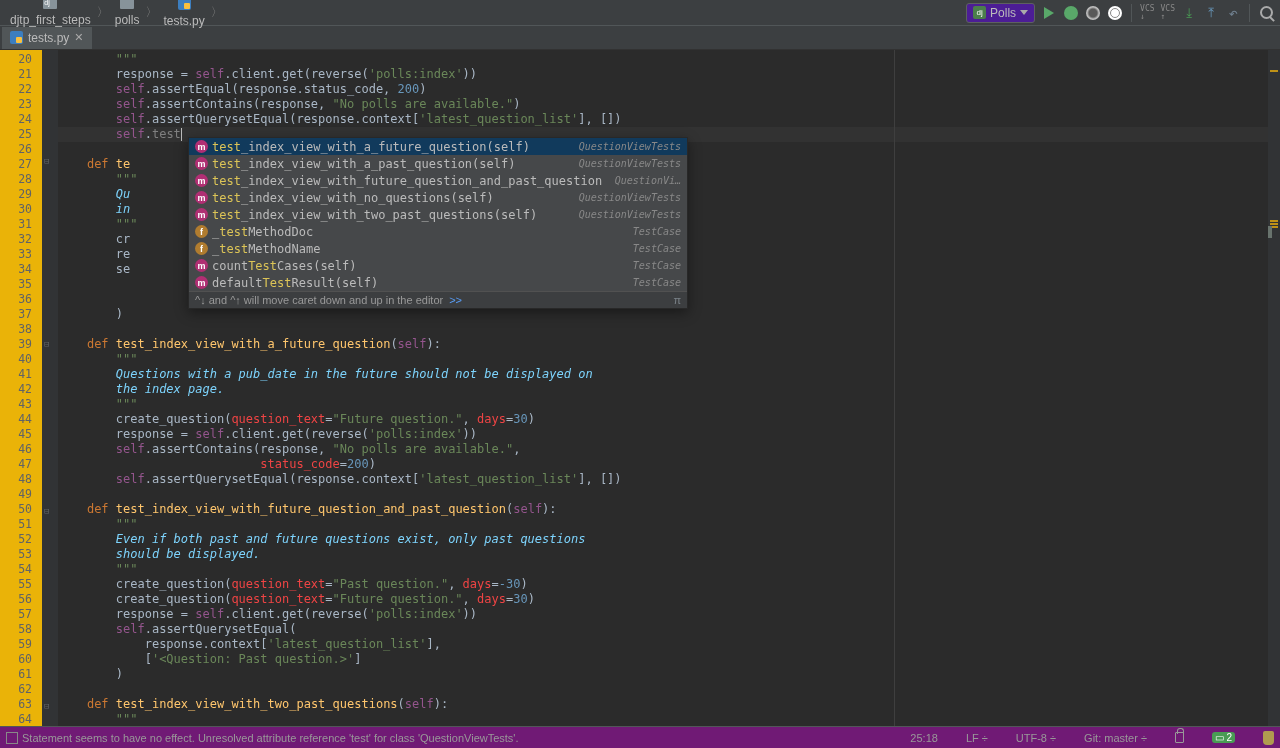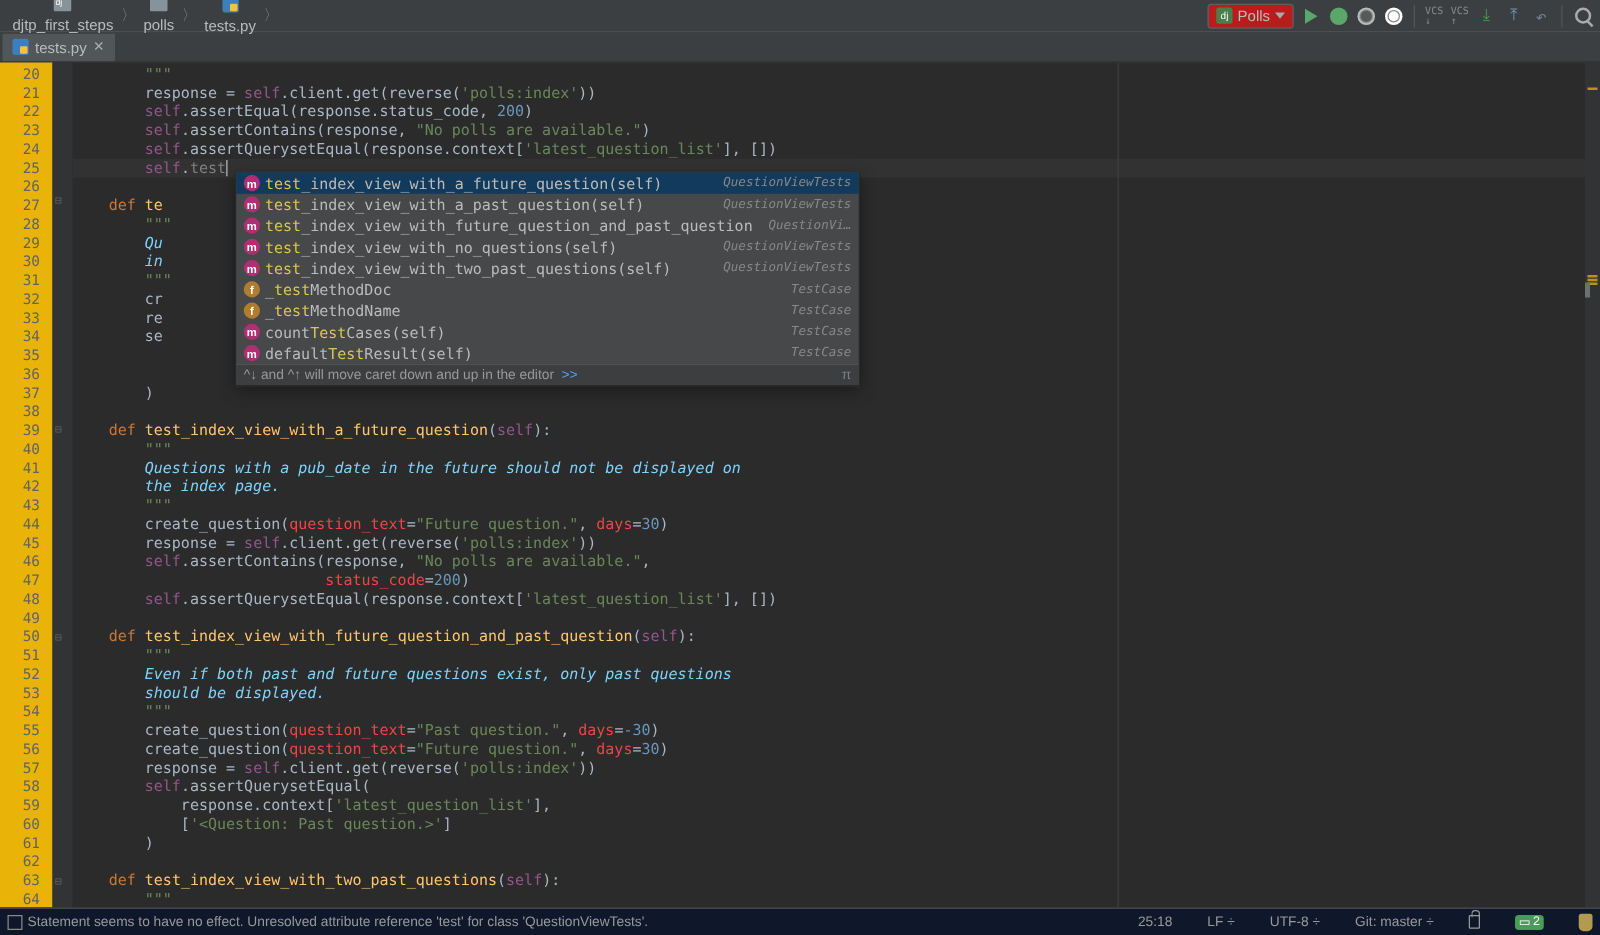--- a/index.html
+++ b/index.html
@@ -23,21 +23,21 @@
 }
 .breadcrumbs { display: flex; align-items: center; font-family: -apple-system, "Segoe UI", sans-serif; font-size: 12px; color: #bbb; }
 .crumb { display: flex; align-items: center; gap: 4px; padding: 0 4px; flex-direction: column; }
 .crumb-sep { color: #808080; padding: 0 2px; }
 .icon-folder { width: 14px; height: 11px; background: #87939a; border-radius: 1px; position: relative; }
 .icon-folder.dj { background: #87939a; }
 .icon-folder.dj::after { content: "dj"; position: absolute; font-size: 7px; color: #fff; top: 1px; left: 1px; }
 .icon-py { width: 13px; height: 13px; background: #3c7ebf; border-radius: 2px; position: relative; }
 .icon-py::after { content: ""; position: absolute; width: 6px; height: 6px; background: #f9c03e; border-radius: 1px; bottom: 1px; right: 1px; }
 .toolbar-right { margin-left: auto; display: flex; align-items: center; gap: 6px; }
-.run-config { background: #b91c1c; border: 1px solid #5e6060; border-radius: 3px; padding: 2px 6px; display: flex; align-items: center; gap: 4px; font-family: sans-serif; font-size: 12px; color: #bbb; }
+.run-config { background: #4c1d95; border: 1px solid #5e6060; border-radius: 3px; padding: 2px 6px; display: flex; align-items: center; gap: 4px; font-family: sans-serif; font-size: 12px; color: #bbb; }
 .icon-dj-small { width: 13px; height: 13px; background: #4b7e4b; border-radius: 2px; display: flex; align-items: center; justify-content: center; font-size: 8px; color: #fff; }
 .tri-down { width: 0; height: 0; border-left: 4px solid transparent; border-right: 4px solid transparent; border-top: 5px solid #aaa; }
 .tb-icon { width: 16px; height: 16px; display: flex; align-items: center; justify-content: center; cursor: pointer; }
 .play-icon { width: 0; height: 0; border-top: 6px solid transparent; border-bottom: 6px solid transparent; border-left: 10px solid #59a869; }
 .bug-icon { width: 14px; height: 14px; background: #59a869; border-radius: 50%; position: relative; }
 .dot-icon { width: 14px; height: 14px; background: radial-gradient(circle,#595959 40%,#bdbdbd 60%); border-radius: 50%; }
 .globe-icon { width: 14px; height: 14px; background: #fff; border-radius: 50%; position: relative; }
 .globe-icon::after { content: ""; position: absolute; inset: 2px; border-radius: 50%; border: 1px solid #888; }
 .vcs-icon { font-size: 8px; color: #888; line-height: 8px; }
 .arrow-down { color: #499c54; font-size: 13px; }
@@ -90,21 +90,21 @@
 .ic-f { background: #b07c2f; }
 .popup-name { color: #bbb; }
 .popup-name b { color: #dcc457; font-weight: normal; }
 .popup-right { margin-left: auto; color: #888; font-style: italic; font-size: 10px; }
 .popup-foot { height: 17px; background: #3c3e40; border-top: 1px solid #515151; display: flex; align-items: center; padding: 0 6px; font-family: sans-serif; font-size: 11px; color: #999; }
 .popup-foot a { color: #589df6; margin-left: 6px; }
 .popup-foot .pi { margin-left: auto; color: #7a8288; }
 
 .statusbar {
   position: absolute; bottom: 0; left: 0; right: 0;
-  height: 22px; background: #0f172a; border-top: 1px solid #515658;
+  height: 22px; background: #701a75; border-top: 1px solid #515658;
   display: flex; align-items: center; font-family: sans-serif; font-size: 11px; color: #999; padding: 0 6px;
 }
 .sb-left { display: flex; align-items: center; gap: 4px; }
 .sb-right { margin-left: auto; display: flex; align-items: center; gap: 28px; }
 .lock-icon { width: 9px; height: 11px; border: 1px solid #999; border-radius: 1px; position: relative; }
 .lock-icon::before { content: ""; position: absolute; top: -5px; left: 1px; width: 5px; height: 5px; border: 1px solid #999; border-bottom: none; border-radius: 3px 3px 0 0; }
 .badge-green { background: #499c54; color: #fff; border-radius: 3px; padding: 0 3px; font-size: 10px; display: flex; align-items: center; gap: 2px; }
 .hector { width: 11px; height: 14px; background: #b09b4f; border-radius: 2px 2px 4px 4px; }
 
 .right-gutter { position: absolute; top: 50px; right: 0; width: 12px; height: calc(100% - 72px); background: #313335; }

